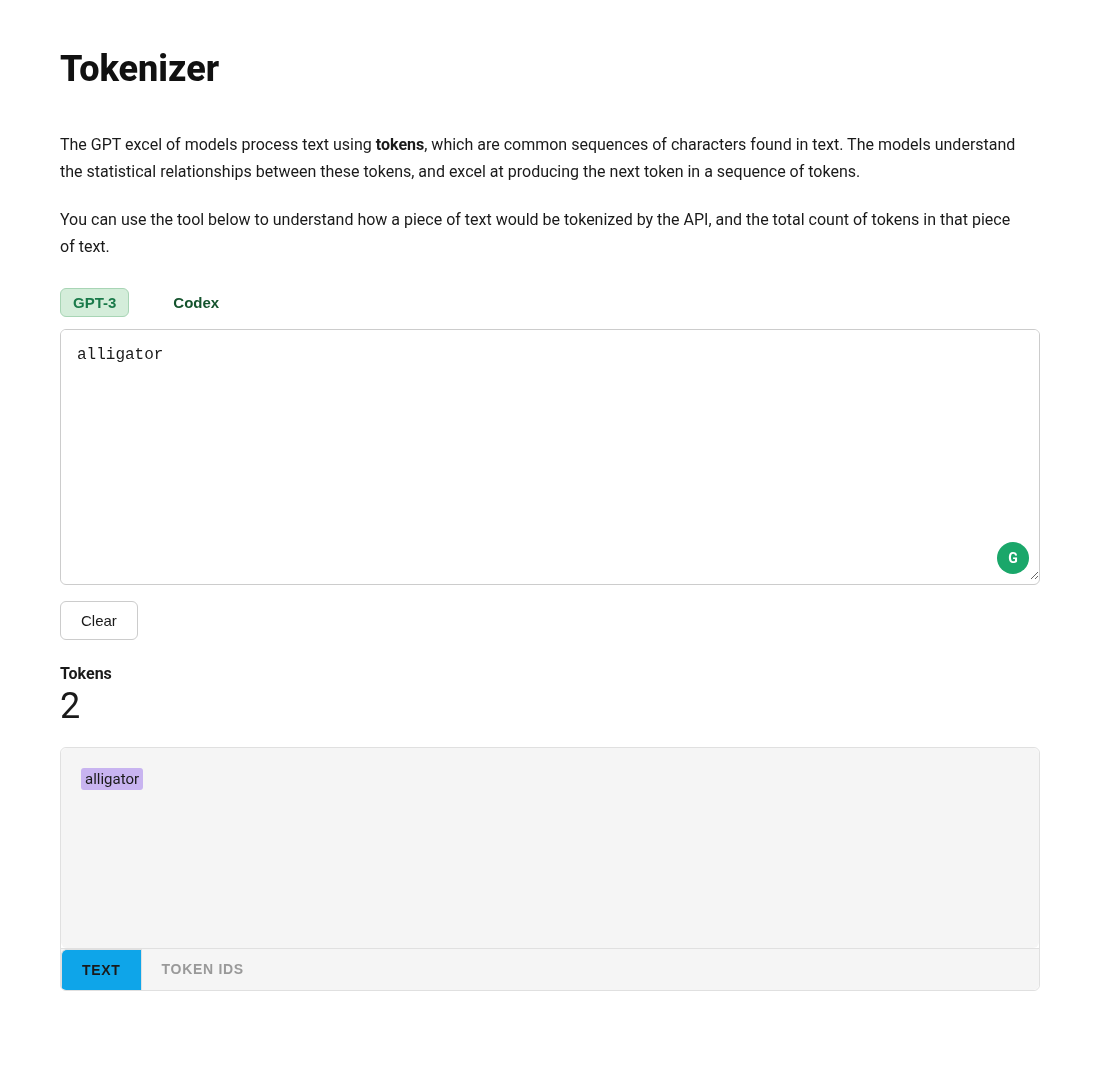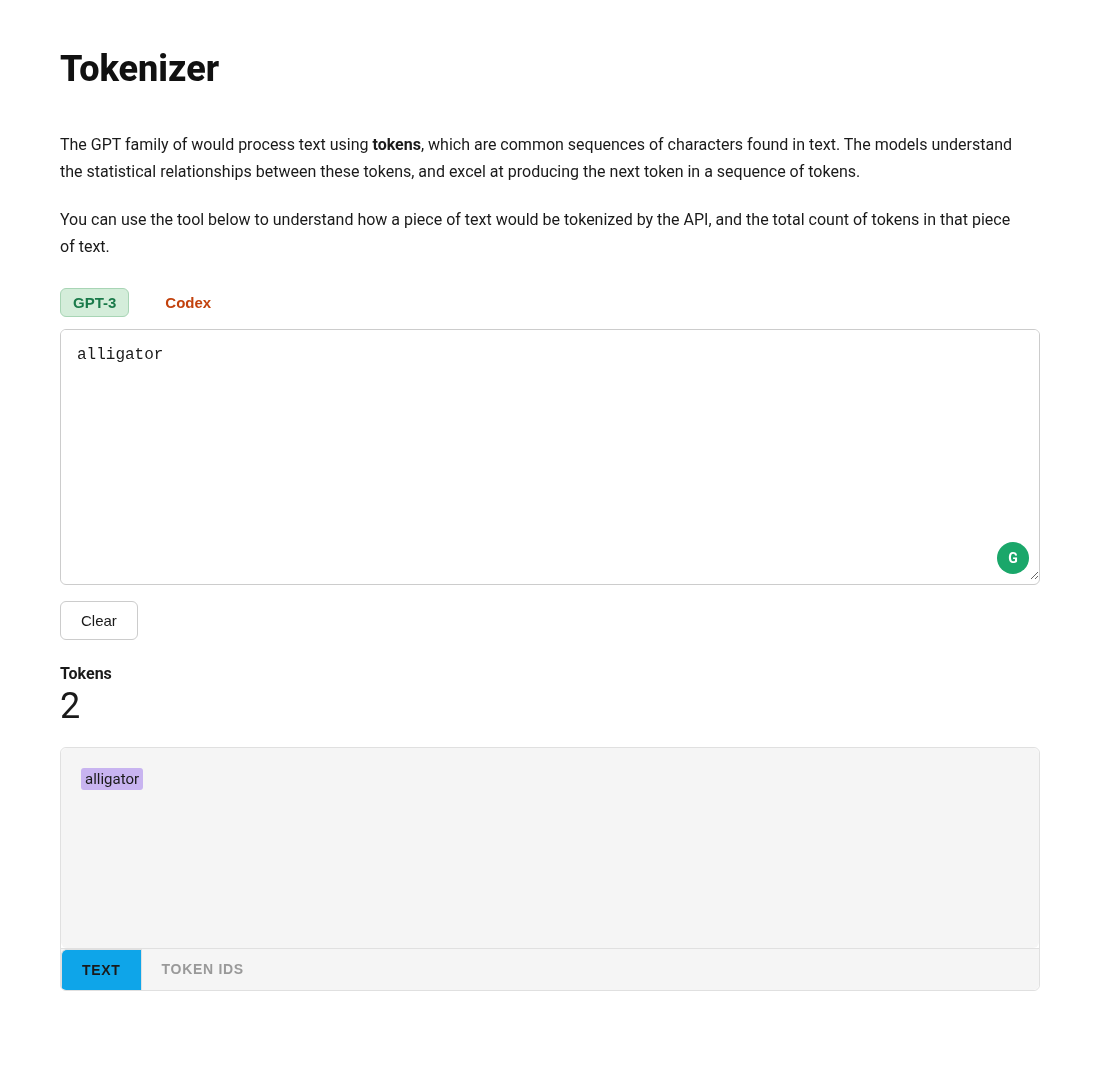--- a/index.html
+++ b/index.html
@@ -34,21 +34,21 @@
       color: #1a1a1a;
       max-width: 960px;
     }
 
     .description-text strong {
       font-weight: 700;
     }
 
     .tabs-row {
       display: flex;
-      gap: 24px;
+      gap: 32px;
       margin-top: 28px;
       margin-bottom: 12px;
       align-items: center;
     }
 
     .tab-btn {
       padding: 5px 12px;
       border-radius: 6px;
       font-size: 15px;
       font-weight: 600;
@@ -58,21 +58,21 @@
     }
 
     .tab-btn.active {
       background-color: #d4edda;
       color: #1a7a4a;
       border: 1.5px solid #a8d5b5;
     }
 
     .tab-btn.inactive {
       background-color: transparent;
-      color: #c2410c;
+      color: #14532d;
       border: none;
     }
 
     .textarea-wrapper {
       position: relative;
       border: 1.5px solid #cccccc;
       border-radius: 6px;
       overflow: hidden;
       max-width: 980px;
     }
@@ -213,21 +213,21 @@
       overflow: hidden;
     }
   </style>
 </head>
 <body>
 
 <h1 class="page-title">Tokenizer</h1>
 
 <div class="description-block">
   <p class="description-text">
-    <span>The GPT family of would process text using </span><strong>tokens</strong><span>, which are common sequences of characters found in text. The models understand the statistical relationships between these tokens, and excel at producing the next token in a sequence of tokens.</span>
+    <span>The GPT excel of models process text using </span><strong>tokens</strong><span>, which are common sequences of characters found in text. The models understand the statistical relationships between these tokens, and excel at producing the next token in a sequence of tokens.</span>
   </p>
 </div>
 
 <div class="description-block">
   <p class="description-text">You can use the tool below to understand how a piece of text would be tokenized by the API, and the total count of tokens in that piece of text.</p>
 </div>
 
 <div class="tabs-row">
   <button class="tab-btn active">GPT-3</button>
   <button class="tab-btn inactive">Codex</button>

